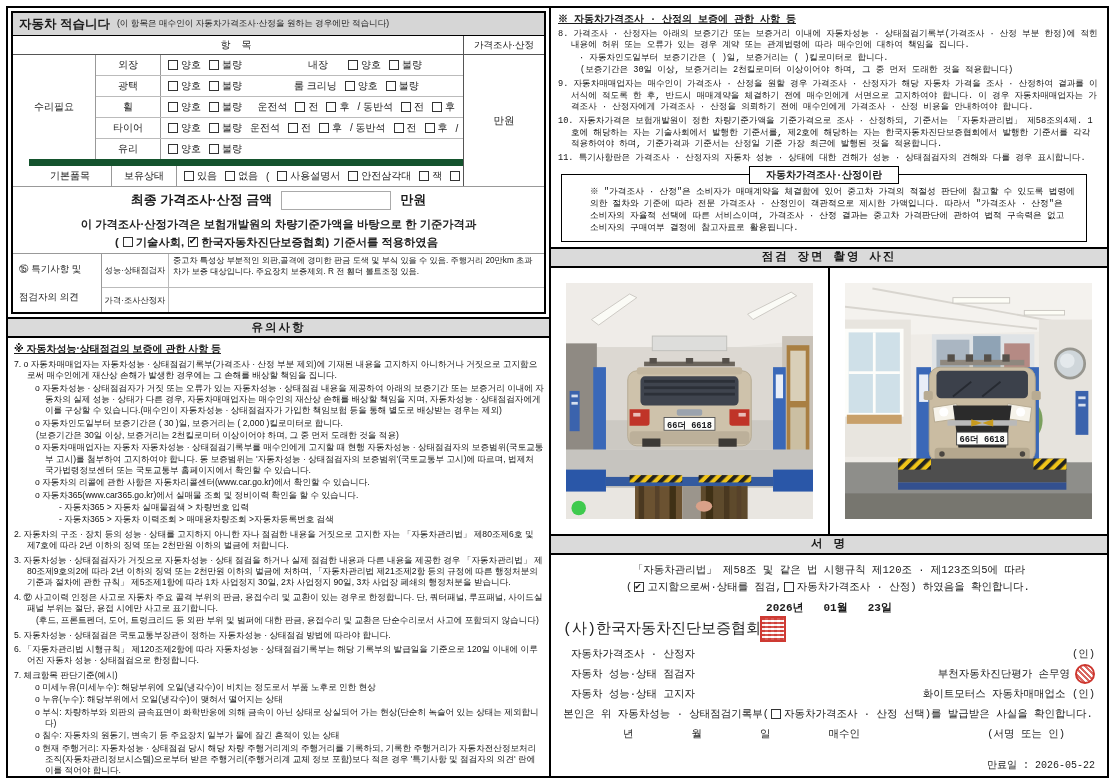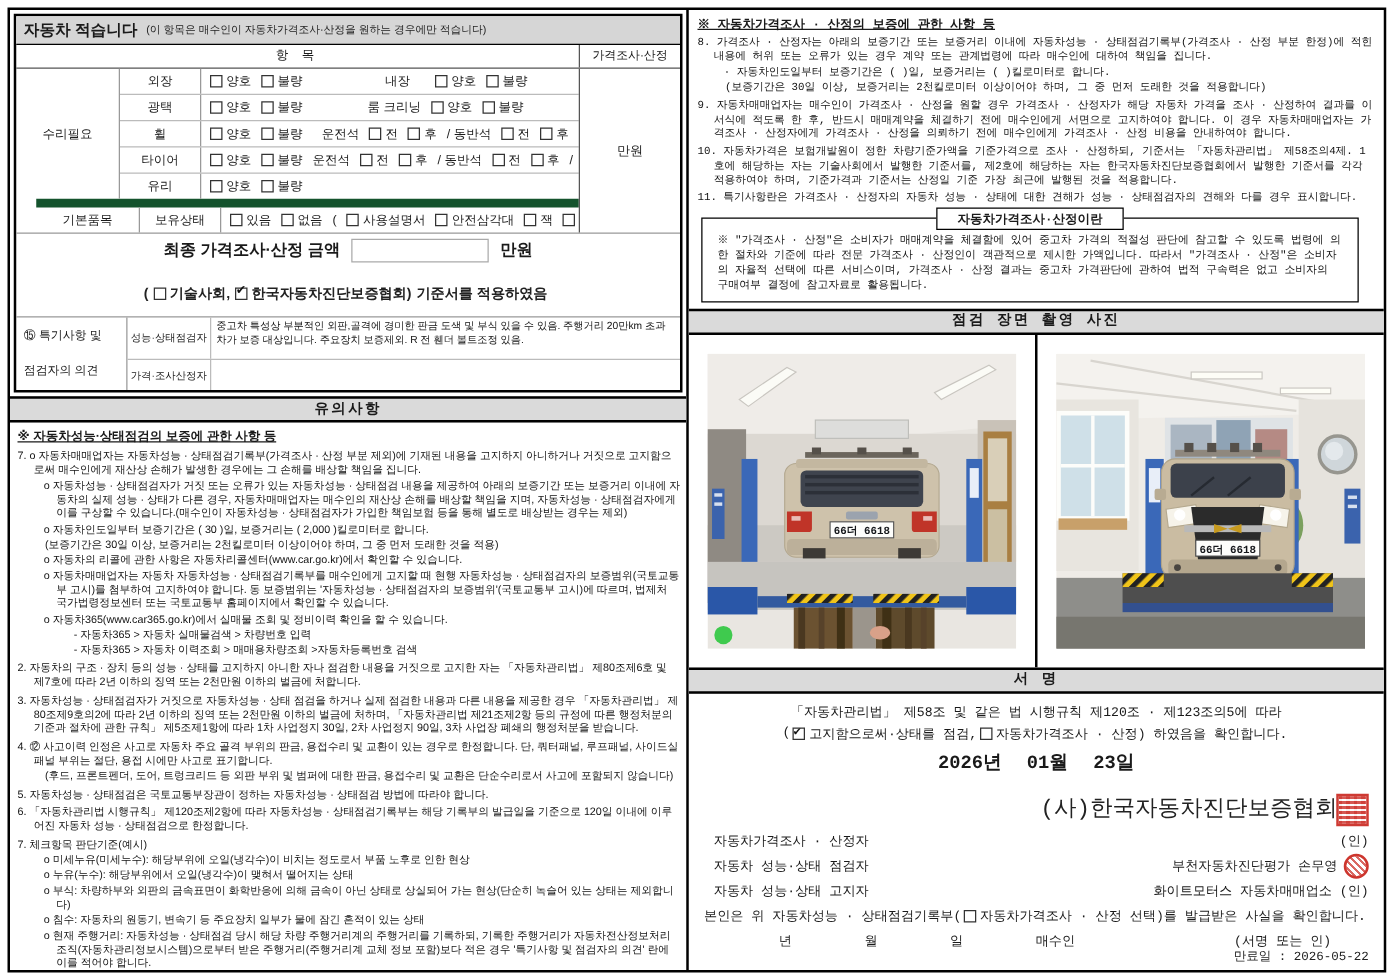--- a/index.html
+++ b/index.html
@@ -56,38 +56,38 @@
   .list{font-size:8.6px;line-height:1.32;color:#111;}
   .list .li{margin-top:1px;}
   .list .ind0{padding-left:13px;text-indent:-13px;margin-top:3px;}
   .list .ind1{padding-left:31px;text-indent:-10px;}
   .list .ind3{padding-left:22px;text-indent:0;}
   .list .ind2{padding-left:45px;text-indent:0;}
 
   .rtop{padding:3px 7px 0 7px;flex:0 0 auto;}
 
   
-  .ibox{margin:9px 20px 5px 10px;border:1.5px solid #000;position:relative;padding:11px 10px 7px 12px;flex:0 0 auto;}
+  .ibox{margin:9px 20px 5px 10px;border:1.5px solid #000;position:relative;padding:11px 10px 7px 28px;flex:0 0 auto;}
   .ibt{position:absolute;top:-9px;left:50%;transform:translateX(-50%);background:#fff;border:1.5px solid #000;padding:1px 16px;font-weight:bold;font-size:10px;white-space:nowrap;}
   .ibody{font-size:8.7px;line-height:1.4;color:#111;}
 
   
   .photos{height:266px;display:flex;flex:0 0 auto;}
   .ph{flex:1;min-width:0;padding:15px;display:flex;}
   .ph + .ph{border-left:2px solid #000;}
   .ph svg{width:100%;height:100%;display:block;}
 
   
   .sig{flex:1;position:relative;padding:5px 12px 0 12px;font-size:10.5px;border-radius:27px;}
   .s1{text-align:center;margin-top:3px;}
   .s2{display:flex;justify-content:center;align-items:center;margin-top:3px;}
   .s2 .tok{margin-right:2px;}
-  .sdate{text-align:center;font-weight:bold;font-size:15px;margin-top:6px;}
+  .sdate{text-align:center;font-weight:bold;font-size:11px;margin-top:6px;}
   .sdate span{margin:0 10px;}
-  .sorg{text-align:right;font-size:18px;margin-top:15px;color:#222;}
+  .sorg{text-align:left;font-size:15px;margin-top:1px;color:#222;}
   .seal-sq{display:inline-block;width:26px;height:26px;vertical-align:middle;margin-left:-1px;border:2px solid #c9251d;box-sizing:border-box;background:repeating-linear-gradient(0deg,rgba(201,37,29,.85) 0 2px,rgba(255,255,255,.9) 2px 4px),repeating-linear-gradient(90deg,rgba(201,37,29,.8) 0 3px,rgba(255,255,255,.85) 3px 6px);opacity:.9;}
   .seal-rd{display:inline-block;width:20px;height:20px;vertical-align:middle;margin-left:5px;border:2px solid #c9251d;border-radius:50%;box-sizing:border-box;background:repeating-linear-gradient(45deg,rgba(201,37,29,.75) 0 2px,rgba(255,255,255,.9) 2px 4px);opacity:.92;}
   .srow{display:flex;justify-content:space-between;align-items:center;margin-top:4px;height:16px;}
   .srow .sl{padding-left:8px;}
   .srow .sv{text-align:right;}
   .sbuyer{display:flex;justify-content:center;align-items:center;margin-top:5px;}
   .sbuyer .tok{margin-right:2px;}
   .sblank{display:flex;align-items:center;margin-top:6px;padding-left:60px;}
   .sblank .gapw{margin-right:58px;}
   .sblank .gapw2{margin-right:0;}
@@ -291,20 +291,21 @@
           </div>
         </div>
         <div class="pricecell">만원</div>
       </div>
       <div class="amount">
         <span>최종 가격조사·산정 금액</span>
         <span class="abox"></span>
         <span>만원</span>
       </div>
       <div class="basis">
+        <div>이 가격조사·산정가격은 보험개발원의 차량기준가액을 바탕으로 한 기준가격과</div>
         <div class="bl2">
             <span class="tok">
               <span class="tl">(</span>
             </span>
             <span class="tok">
               <span class="cb"></span>
               <span class="tl">기술사회,</span>
             </span>
             <span class="tok">
               <span class="cb chk"></span>
@@ -335,22 +336,22 @@
 
     <div class="gbar">유의사항</div>
 
     <div class="list-wrap">
       <div class="lhead">※ 자동차성능·상태점검의 보증에 관한 사항 등</div>
       <div class="list">
           <div class="li ind0">7.  o 자동차매매업자는 자동차성능 · 상태점검기록부(가격조사 · 산정 부분 제외)에 기재된 내용을 고지하지 아니하거나 거짓으로 고지함으로써 매수인에게 재산상 손해가 발생한 경우에는 그 손해를 배상할 책임을 집니다.</div>
           <div class="li ind1">o 자동차성능 · 상태점검자가 거짓 또는 오류가 있는 자동차성능 · 상태점검 내용을 제공하여 아래의 보증기간 또는 보증거리 이내에 자동차의 실제 성능 · 상태가 다른 경우, 자동차매매업자는 매수인의 재산상 손해를 배상할 책임을 지며, 자동차성능 · 상태점검자에게 이를 구상할 수 있습니다.(매수인이 자동차성능 · 상태점검자가 가입한 책임보험 등을 통해 별도로 배상받는 경우는 제외)</div>
           <div class="li ind1">o 자동차인도일부터 보증기간은 (  30  )일, 보증거리는 (  2,000  )킬로미터로 합니다.</div>
           <div class="li ind3">(보증기간은 30일 이상, 보증거리는 2천킬로미터 이상이어야 하며, 그 중 먼저 도래한 것을  적용)</div>
+          <div class="li ind1">o 자동차매매업자는 자동차 자동차성능 · 상태점검기록부를 매수인에게 고지할 때 현행 자동차성능 · 상태점검자의 보증범위(국토교통부 고시)를 첨부하여 고지하여야 합니다. 동 보증범위는 '자동차성능 · 상태점검자의 보증범위'(국토교통부 고시)에 따르며, 법제처 국가법령정보센터 또는 국토교통부 홈페이지에서 확인할 수 있습니다.</div>
           <div class="li ind1">o 자동차의 리콜에 관한 사항은 자동차리콜센터(www.car.go.kr)에서 확인할 수 있습니다.</div>
-          <div class="li ind1">o 자동차매매업자는 자동차 자동차성능 · 상태점검기록부를 매수인에게 고지할 때 현행 자동차성능 · 상태점검자의 보증범위(국토교통부 고시)를 첨부하여 고지하여야 합니다. 동 보증범위는 '자동차성능 · 상태점검자의 보증범위'(국토교통부 고시)에 따르며, 법제처 국가법령정보센터 또는 국토교통부 홈페이지에서 확인할 수 있습니다.</div>
           <div class="li ind1">o 자동차365(www.car365.go.kr)에서 실매물 조회 및 정비이력 확인을 할 수 있습니다.</div>
           <div class="li ind2">- 자동차365 &gt; 자동차 실매물검색 &gt; 차량번호 입력</div>
           <div class="li ind2">- 자동차365 &gt; 자동차 이력조회 &gt; 매매용차량조회 &gt;자동차등록번호 검색</div>
           <div class="li ind0">2. 자동차의 구조 · 장치 등의 성능 · 상태를 고지하지 아니한 자나 점검한 내용을 거짓으로 고지한 자는 「자동차관리법」 제80조제6호 및 제7호에 따라 2년 이하의 징역 또는 2천만원 이하의 벌금에 처합니다.</div>
           <div class="li ind0">3. 자동차성능 · 상태점검자가 거짓으로 자동차성능 · 상태 점검을 하거나 실제 점검한 내용과 다른 내용을 제공한 경우 「자동차관리법」 제80조제9호의2에 따라 2년 이하의 징역 또는 2천만원 이하의 벌금에 처하며, 「자동차관리법 제21조제2항 등의 규정에 따른 행정처분의 기준과 절차에 관한 규칙」 제5조제1항에 따라 1차 사업정지 30일, 2차 사업정지 90일, 3차 사업장 폐쇄의 행정처분을 받습니다.</div>
           <div class="li ind0">4. ⑫ 사고이력 인정은 사고로 자동차 주요 골격 부위의 판금, 용접수리 및 교환이 있는 경우로 한정합니다. 단, 쿼터패널, 루프패널, 사이드실패널 부위는 절단, 용접 시에만 사고로 표기합니다.</div>
           <div class="li ind3">(후드, 프론트펜더, 도어, 트렁크리드 등 외판 부위 및 범퍼에 대한 판금, 용접수리 및 교환은 단순수리로서 사고에 포함되지 않습니다)</div>
           <div class="li ind0">5. 자동차성능 · 상태점검은 국토교통부장관이 정하는 자동차성능 · 상태점검 방법에 따라야 합니다.</div>
           <div class="li ind0">6. 「자동차관리법 시행규칙」 제120조제2항에 따라 자동차성능 · 상태점검기록부는 해당 기록부의 발급일을 기준으로 120일 이내에 이루어진 자동차 성능 · 상태점검으로 한정합니다.</div>
           <div class="li ind0">7. 체크항목 판단기준(예시)</div>

